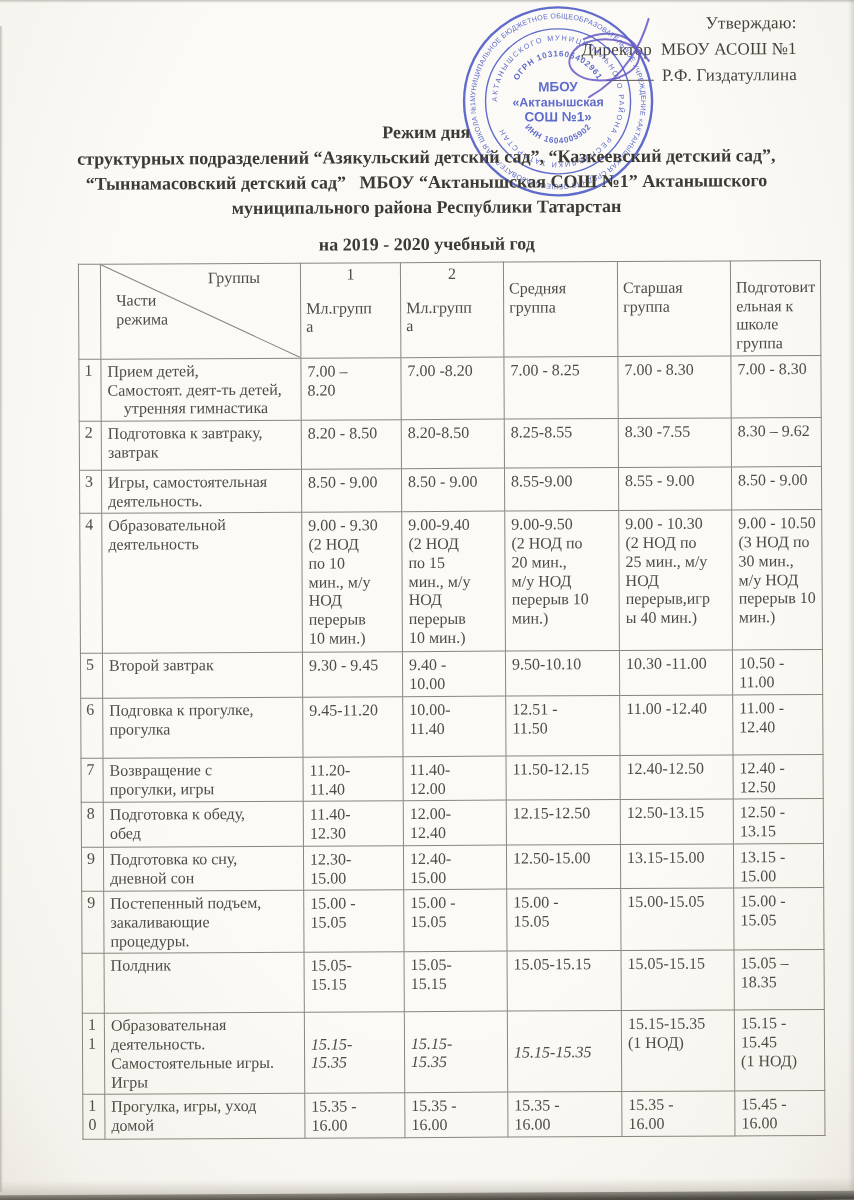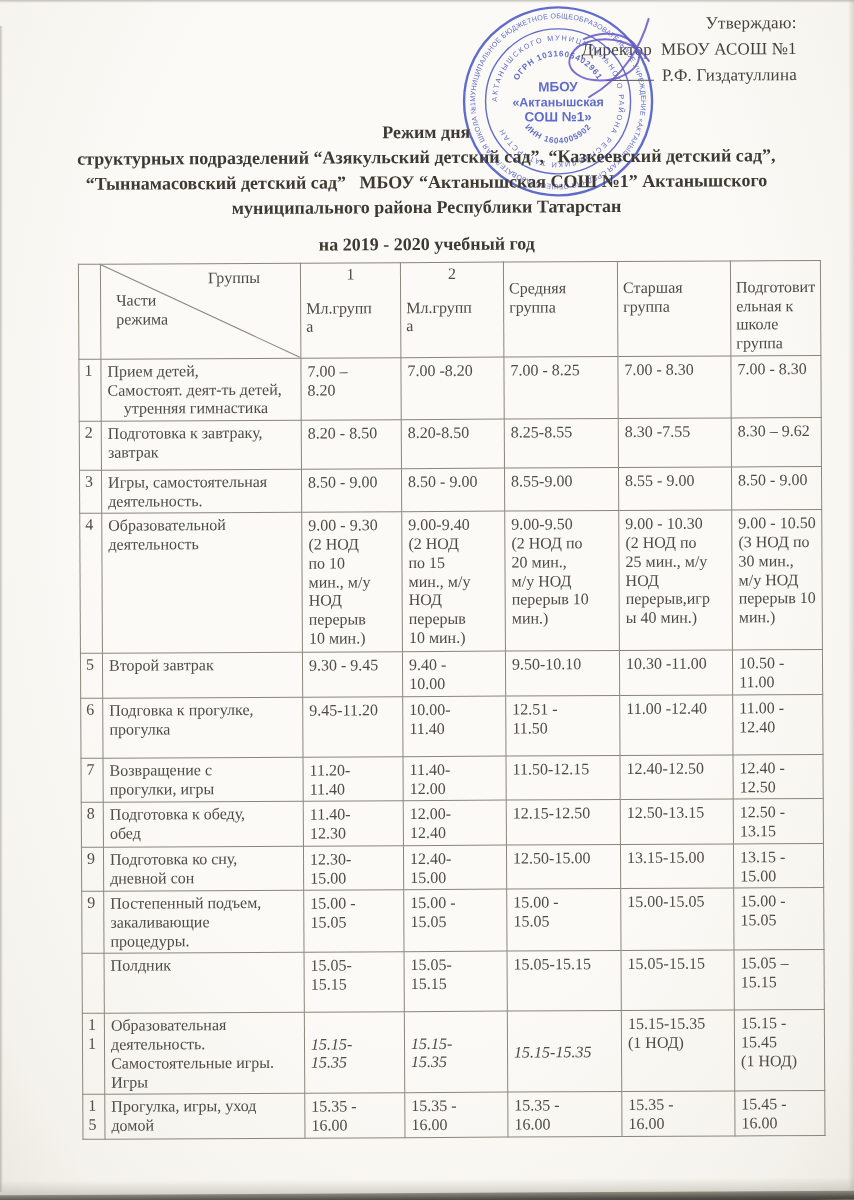--- a/index.html
+++ b/index.html
@@ -317,41 +317,41 @@
       <tr class="h11">
         <td class="num"></td>
         <td class="act">Полдник</td>
         <td class="time">15.05-
 15.15</td>
         <td class="time">15.05-
 15.15</td>
         <td class="time">15.05-15.15</td>
         <td class="time">15.05-15.15</td>
         <td class="time">15.05 –
-15.15</td>
+18.35</td>
       </tr>
       <tr class="h12">
         <td class="num">11</td>
         <td class="act">Образовательная
 деятельность.
 Самостоятельные игры.
 Игры</td>
         <td class="time mid">15.15-
 15.35</td>
         <td class="time mid">15.15-
 15.35</td>
         <td class="time mid">15.15-15.35</td>
         <td class="time">15.15-15.35
 (1 НОД)</td>
         <td class="time">15.15 -
 15.45
 (1 НОД)</td>
       </tr>
       <tr class="h13">
-        <td class="num">15</td>
+        <td class="num">10</td>
         <td class="act">Прогулка, игры, уход
 домой</td>
         <td class="time">15.35 -
 16.00</td>
         <td class="time">15.35 -
 16.00</td>
         <td class="time">15.35 -
 16.00</td>
         <td class="time">15.35 -
 16.00</td>

